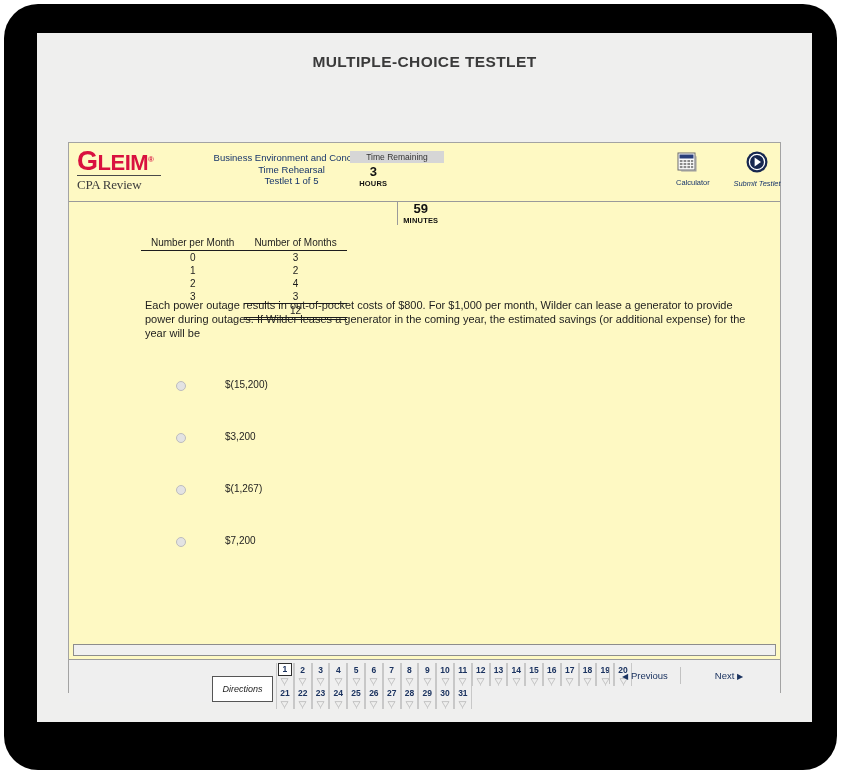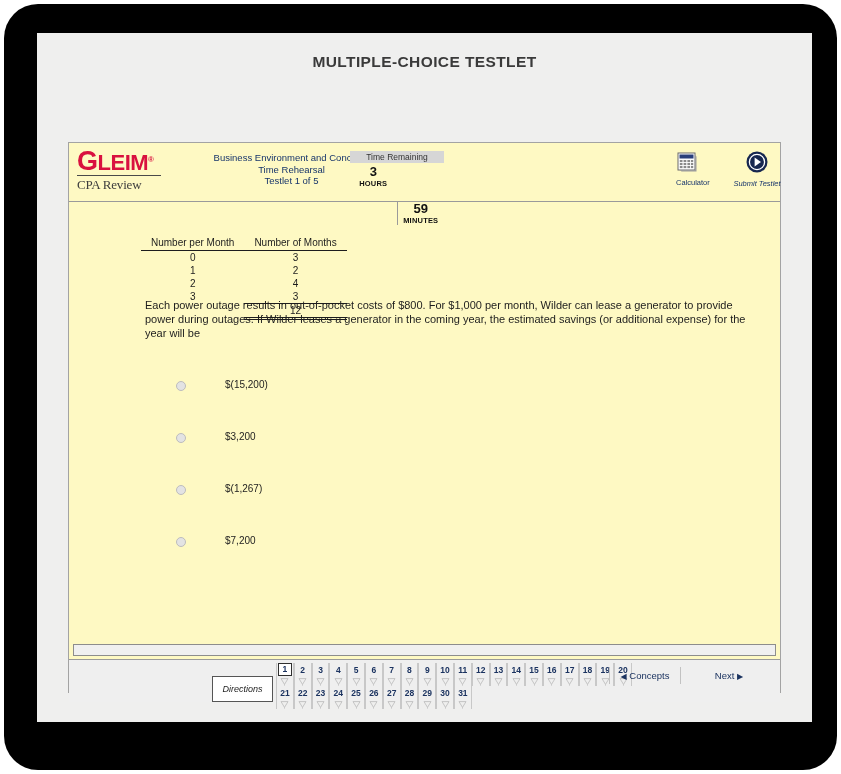--- a/index.html
+++ b/index.html
@@ -781,21 +781,21 @@
               </div>
               <div class="qcell empty">
                 <span class="qnum">&nbsp;</span>
                 <span class="qflag"></span>
               </div>
             </div>
         </div>
 
         <div id="prev-button">
           <span class="navtri">◀</span>
-          <span>Concepts</span>
+          <span>Previous</span>
         </div>
 
         <div id="next-button">
           <span>Next</span>
           <span class="navtri">▶</span>
         </div>
       </div>
 
     </div>
   </div>

